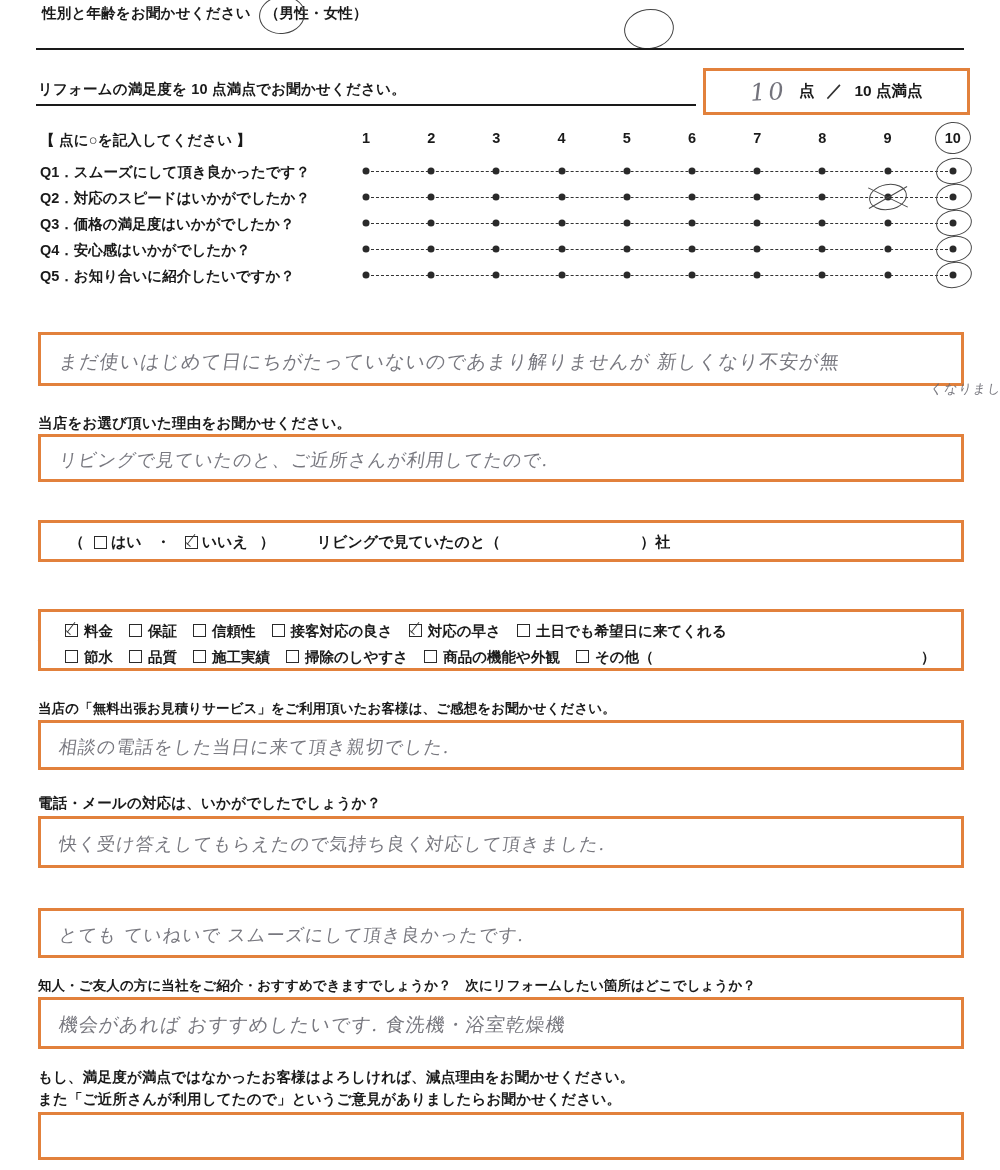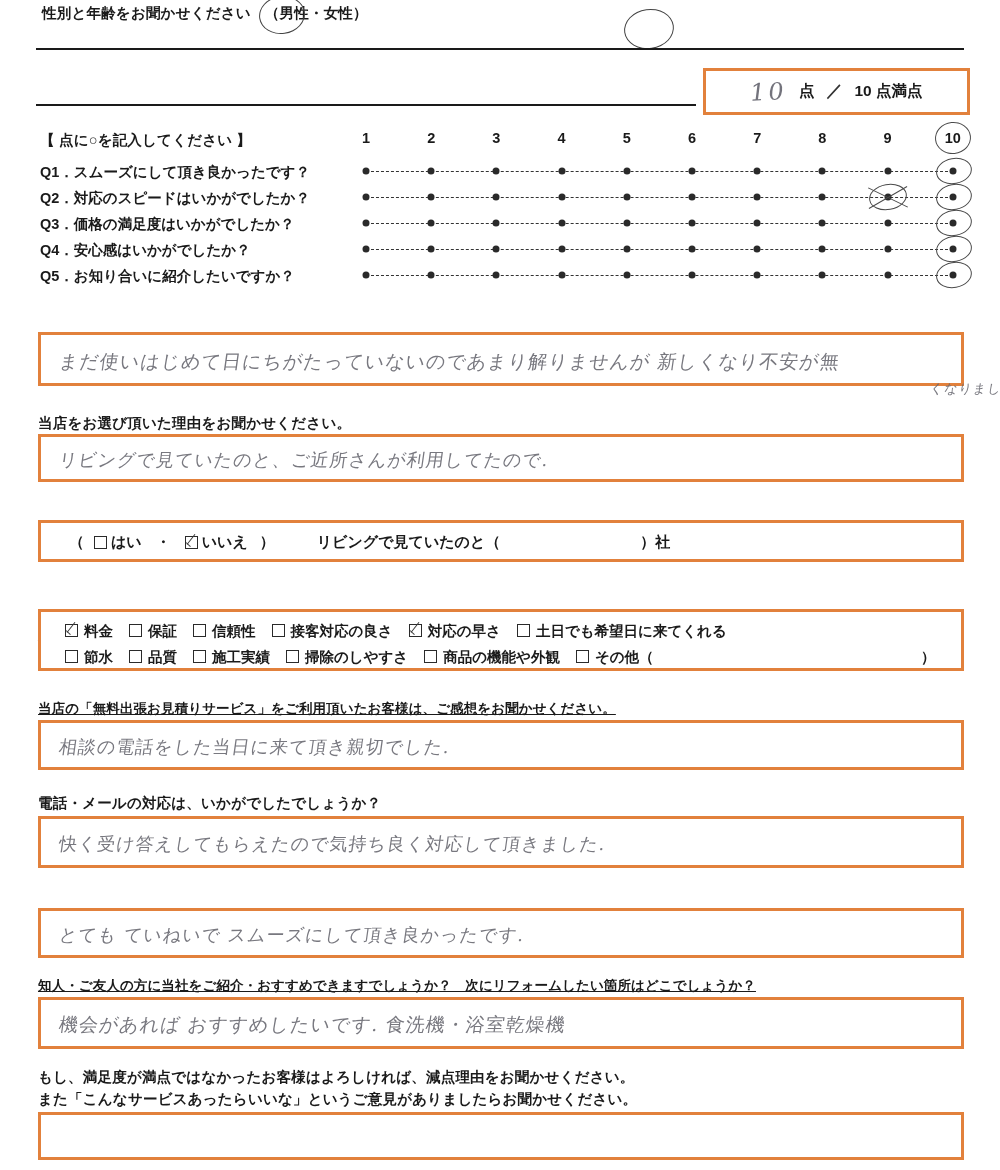--- a/index.html
+++ b/index.html
@@ -5,21 +5,21 @@
   html,body{margin:0;padding:0;background:#ffffff;}
   body{
     width:1000px;height:1170px;position:relative;overflow:hidden;
     font-family:"Liberation Sans","DejaVu Sans",sans-serif;
     color:#1a1a1a;
   }
   .page{position:absolute;inset:0;}
 
   
   .lbl{font-size:14.5px;font-weight:bold;letter-spacing:.2px;white-space:nowrap;}
-  .lbl-sm{font-size:13.5px;font-weight:bold;letter-spacing:.1px;white-space:nowrap;text-decoration:underline;}
+  .lbl-sm{font-size:13.5px;font-weight:bold;letter-spacing:.1px;white-space:nowrap;}
 
   
   .hdr1{position:absolute;left:36px;top:4px;width:928px;height:30px;margin-left:6px;}
   .hdr1 .row{display:flex;align-items:baseline;}
   .hdr1 .gender{margin-left:14px;position:relative;}
   .hdr1 .age{margin-left:34px;position:relative;}
   .rule{position:absolute;left:36px;top:48px;width:928px;height:2px;background:#1a1a1a;}
 
   .circle-mark{
     position:absolute;border:1.6px solid #444;border-radius:50%;
@@ -115,20 +115,21 @@
         <span>（男性・女性）</span>
         <span class="circle-mark g"></span>
       </span>
       <span class="lbl age">
         <span class="circle-mark" style="left:222px;top:-9px;width:48px;height:38px;"></span>
       </span>
     </div>
   </div>
   <div class="rule"></div>
 
+  <div class="sec-label lbl" style="top:80px;">リフォームの満足度を 10 点満点でお聞かせください。</div>
   <div class="scoreline"></div>
   <div class="scorebox">
     <span class="hand-num">10</span>
     <span class="score-unit">点</span>
     <span class="slash">／</span>
     <span class="score-unit">10 点満点</span>
   </div>
 
   <div class="qhead lbl">【 点に○を記入してください 】</div>
   <div class="scale-nums" id="scale-nums">
@@ -276,18 +277,18 @@
   <div class="obox" style="left:38px;top:908px;width:926px;height:50px;">
     <span class="hand" style="left:18px;top:12px;font-size:18px;">とても ていねいで スムーズにして頂き良かったです.</span>
   </div>
 
   <div class="sec-label lbl-sm" style="top:977px;">知人・ご友人の方に当社をご紹介・おすすめできますでしょうか？　次にリフォームしたい箇所はどこでしょうか？</div>
   <div class="obox" style="left:38px;top:997px;width:926px;height:52px;">
     <span class="hand" style="left:18px;top:12px;font-size:19px;">機会があれば おすすめしたいです. 食洗機・浴室乾燥機</span>
   </div>
 
   <div class="sec-label lbl" style="top:1068px;">もし、満足度が満点ではなかったお客様はよろしければ、減点理由をお聞かせください。</div>
-  <div class="sec-label lbl" style="top:1090px;">また「こんなサービスあったらいいな」というご意見がありましたらお聞かせください。</div>
+  <div class="sec-label lbl" style="top:1090px;">また「ご近所さんが利用してたので」というご意見がありましたらお聞かせください。</div>
   <div class="obox" style="left:38px;top:1112px;width:926px;height:48px;">
     <span class="hand" style="left:18px;top:12px;font-size:18px;"></span>
   </div>
 
 </div>
 
 </body></html>

